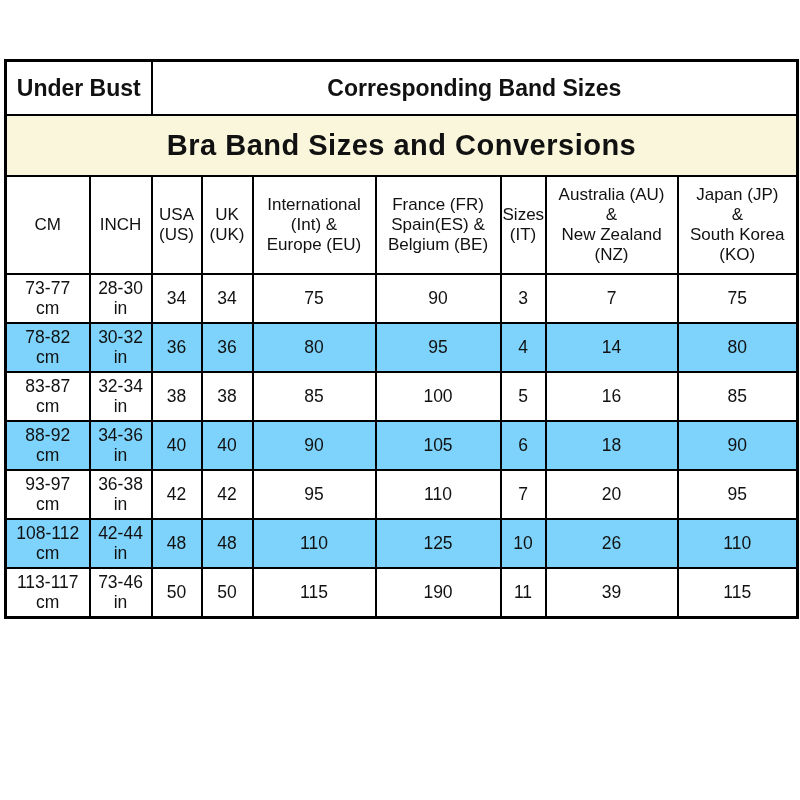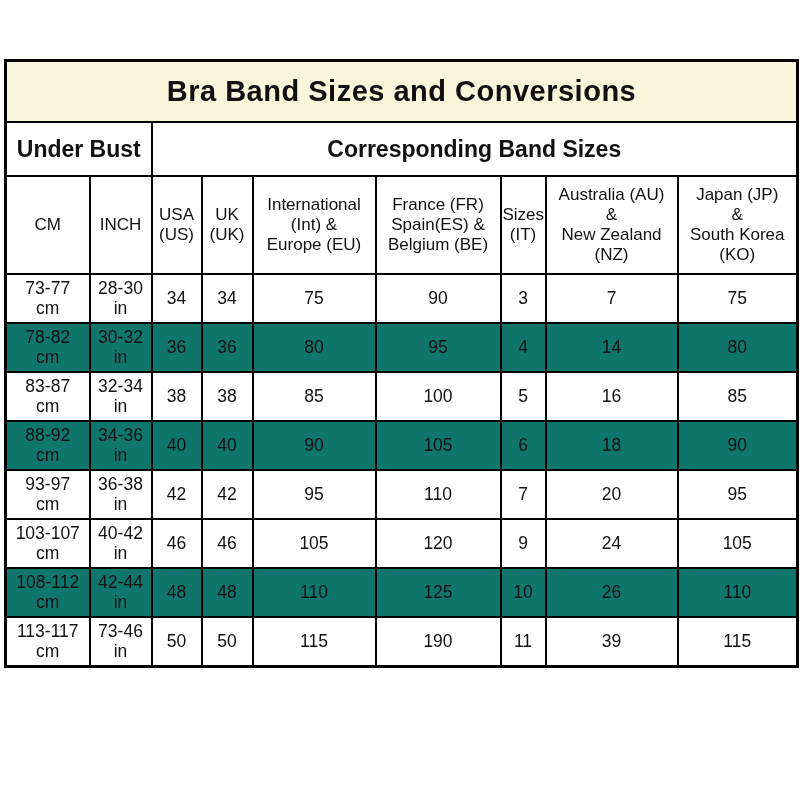--- a/index.html
+++ b/index.html
@@ -57,21 +57,21 @@
   }
   tbody td {
     background: #ffffff;
     height: 47px;
     font-size: 17.5px;
     font-weight: normal;
     white-space: pre-line;
     line-height: 1.12;
   }
   tbody tr.alt td {
-    background: #0f766e;
+    background: #7dd3fc;
   }
   
   col.c0 { width: 84px; }
   col.c1 { width: 62px; }
   col.c2 { width: 50px; }
   col.c3 { width: 51px; }
   col.c4 { width: 123px; }
   col.c5 { width: 125px; }
   col.c6 { width: 45px; }
   col.c7 { width: 132px; }
@@ -88,25 +88,25 @@
         <col class="c2">
         <col class="c3">
       <col class="c4">
         <col class="c5">
         <col class="c6">
         <col class="c7">
         <col class="c8">
     </colgroup>
     <thead>
       <tr>
-        <th colspan="9" class="title-cell">Bra Band Sizes and Conversions</th>
+        <th colspan="2" class="group-cell">Under Bust</th>
+        <th colspan="7" class="group-cell">Corresponding Band Sizes</th>
       </tr>
       <tr>
-        <th colspan="2" class="group-cell">Under Bust</th>
-        <th colspan="7" class="group-cell">Corresponding Band Sizes</th>
+        <th colspan="9" class="title-cell">Bra Band Sizes and Conversions</th>
       </tr>
       <tr id="col-header-row">
           <th class="colhead-cell">CM</th>
           <th class="colhead-cell">INCH</th>
           <th class="colhead-cell">USA
 (US)</th>
           <th class="colhead-cell">UK
 (UK)</th>
           <th class="colhead-cell">International
 (Int) &amp;
@@ -185,33 +185,20 @@
           <td>36-38
 in</td>
           <td>42</td>
           <td>42</td>
           <td>95</td>
           <td>110</td>
           <td>7</td>
           <td>20</td>
           <td>95</td>
         </tr>
-        <tr>
-          <td>103-107
-cm</td>
-          <td>40-42
-in</td>
-          <td>46</td>
-          <td>46</td>
-          <td>105</td>
-          <td>120</td>
-          <td>9</td>
-          <td>24</td>
-          <td>105</td>
-        </tr>
         <tr class="alt">
           <td>108-112
 cm</td>
           <td>42-44
 in</td>
           <td>48</td>
           <td>48</td>
           <td>110</td>
           <td>125</td>
           <td>10</td>

